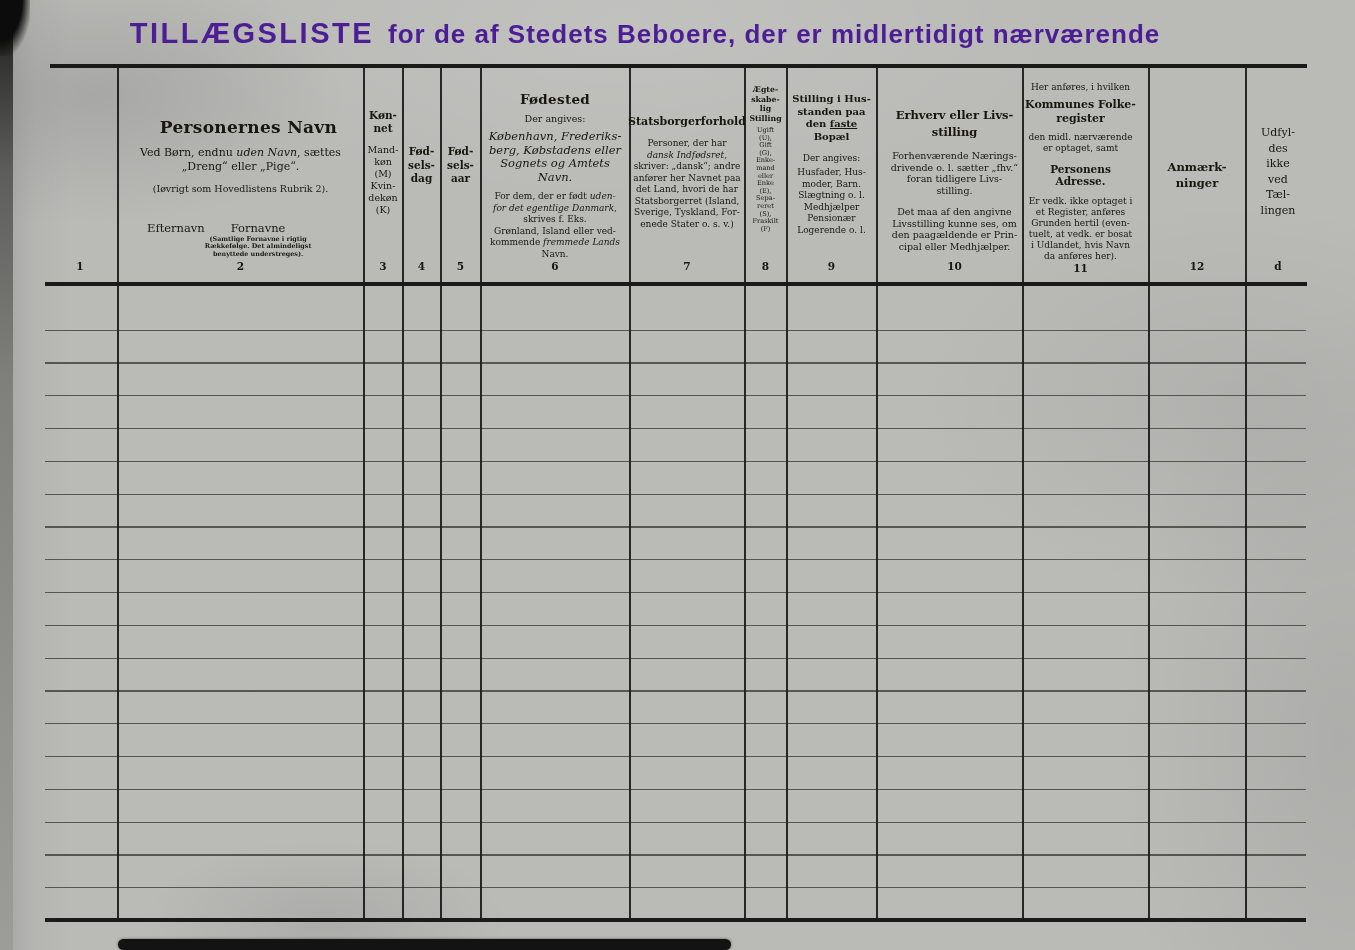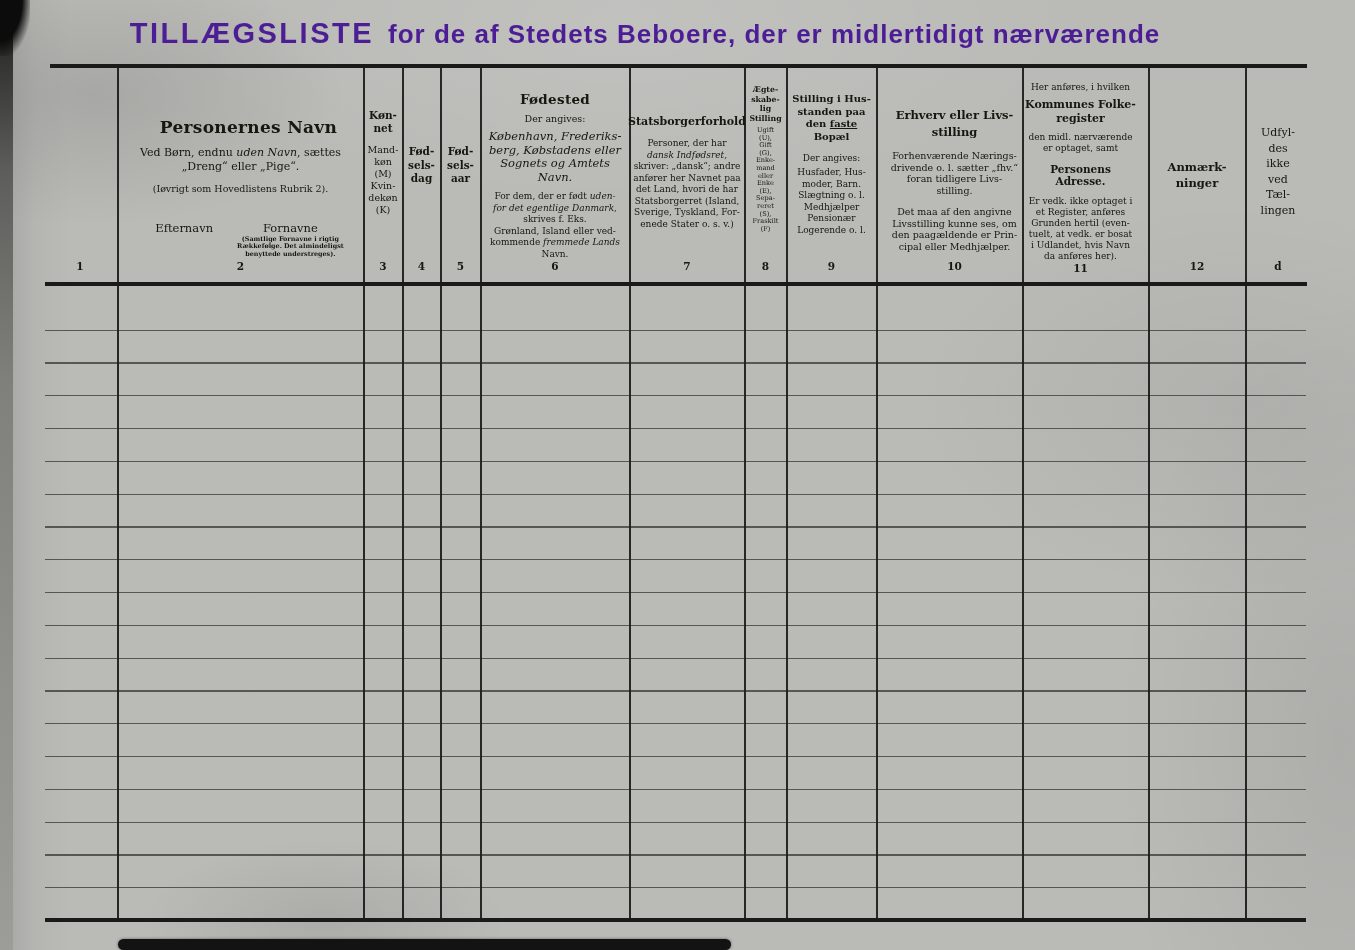--- a/index.html
+++ b/index.html
@@ -44,22 +44,22 @@
   .ul{text-decoration:underline;}
   .num{margin-top:auto;padding-bottom:8px;font-weight:bold;font-size:10.5px;}
 
   .c1{left:45px;width:70px;padding-top:38px;}
   .c1-text{font-size:11.5px;line-height:15.2px;}
 
   .c2{left:119px;width:243px;padding-top:48px;}
   .c2-title{font-size:17px;font-weight:bold;letter-spacing:.3px;margin-left:16px;}
   .c2-body{font-size:11px;line-height:14px;margin-top:9px;}
   .c2-note{font-size:9.5px;margin-top:9px;}
-  .c2-names{margin-top:auto;width:100%;display:flex;justify-content:center;
-    align-items:flex-start;box-sizing:border-box;padding:0 10px 0 28px;font-size:11.5px;gap:24px;}
+  .c2-names{margin-top:auto;width:100%;display:flex;justify-content:flex-start;
+    align-items:flex-start;box-sizing:border-box;padding:0 10px 0 28px;font-size:11.5px;}
   .fornavne-block{display:flex;flex-direction:column;align-items:center;}
   .tiny{font-size:6.4px;line-height:7.4px;font-weight:bold;margin-top:1px;}
   .c2 .num{margin-top:2px;}
 
   .c3{left:365px;width:36px;padding-top:40px;}
   .c3-title{font-size:10.5px;font-weight:bold;line-height:12.5px;}
   .c3-sub{font-size:9.5px;line-height:12px;margin-top:10px;}
 
   .c4{left:404px;width:35px;padding-top:76px;}
   .c5{left:442px;width:37px;padding-top:76px;}

